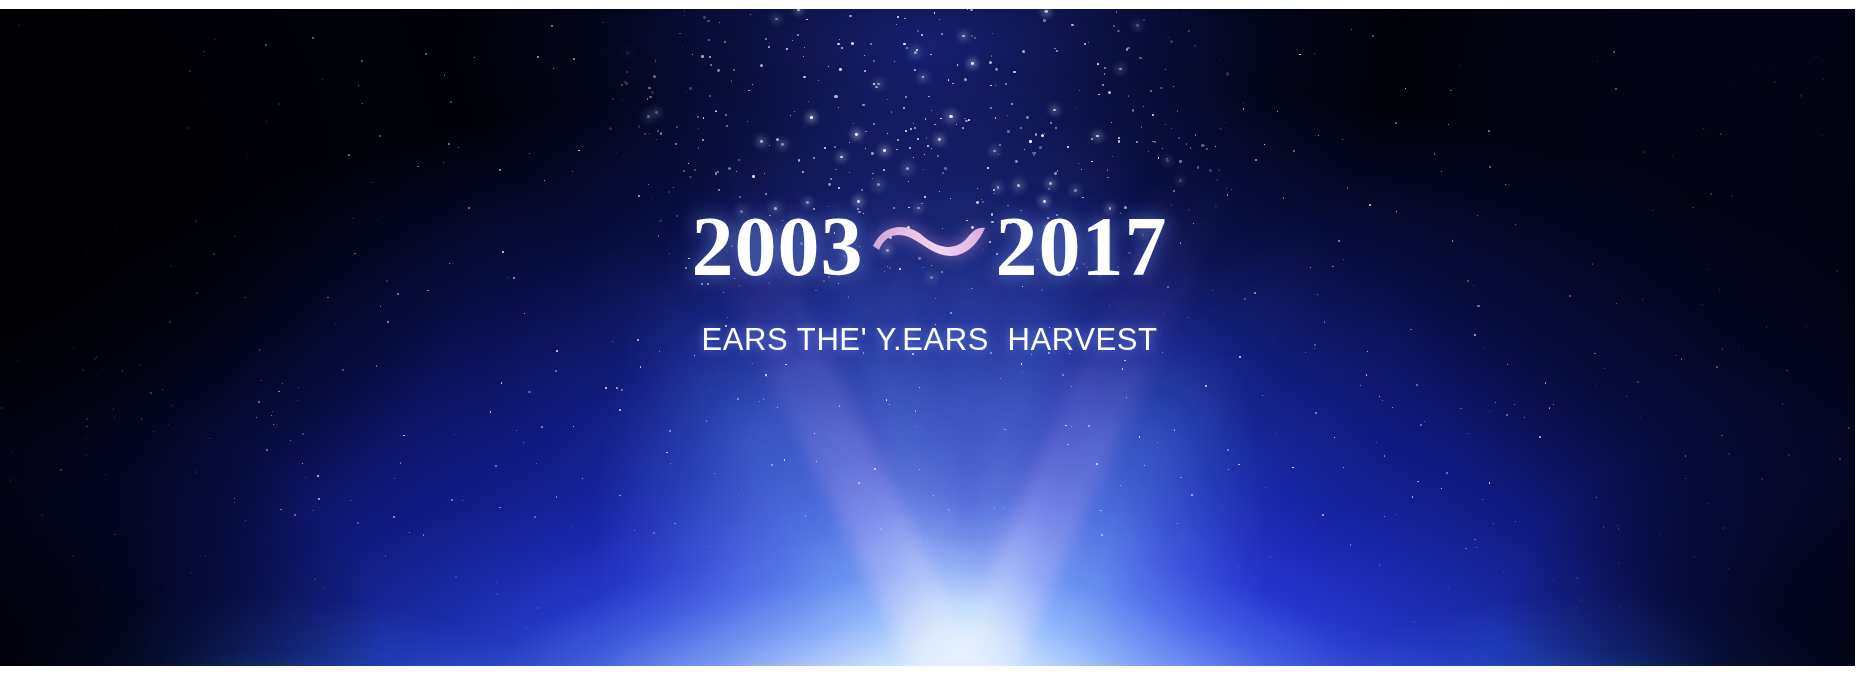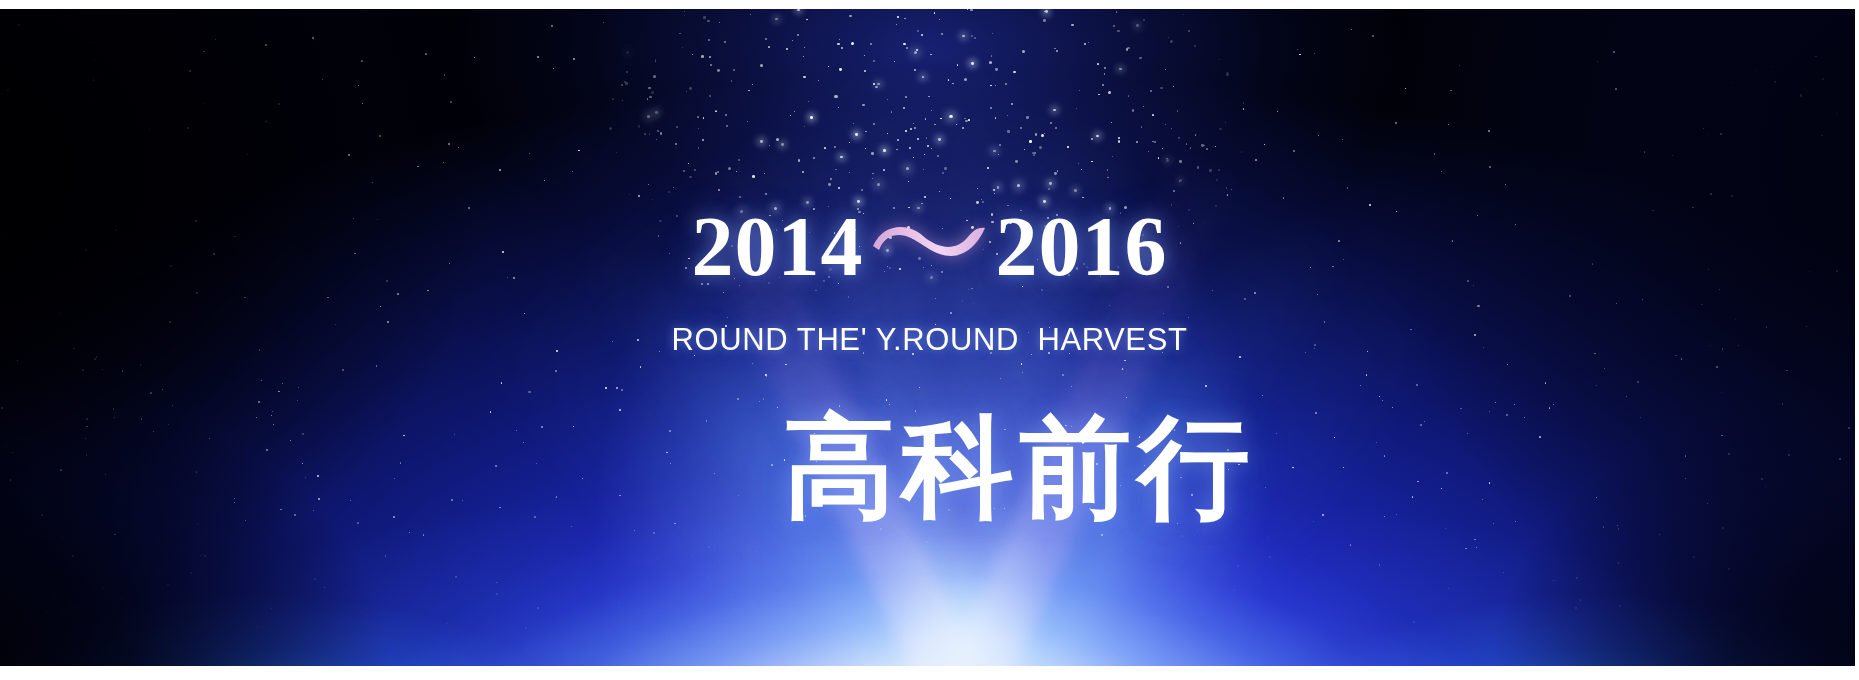--- a/index.html
+++ b/index.html
@@ -1286,45 +1286,44 @@
     <div class="layer" id="glow-core"></div>
 
     <div class="layer" id="bg-corner-left"></div>
     <div class="layer" id="bg-corner-right"></div>
     <div class="layer" id="bg-corner-bl"></div>
     <div class="layer" id="bg-corner-br"></div>
 
     <div id="content">
 
       <div id="year-row">
-        <span class="year">2014</span>
+        <span class="year">2003</span>
 
         <span id="tilde-wrap">
           <svg width="126" height="58" viewBox="0 0 126 58" aria-hidden="true">
             <defs>
               <linearGradient id="tildeGrad" x1="0" y1="0" x2="1" y2="0">
                 <stop offset="0%" stop-color="#cfa6d8"></stop>
                 <stop offset="30%" stop-color="#e8bfe6"></stop>
                 <stop offset="60%" stop-color="#f2d6f0"></stop>
                 <stop offset="100%" stop-color="#d9aee0"></stop>
               </linearGradient>
             </defs>
             <path d="M6 34 C 16 12, 40 10, 56 24 C 70 36, 88 40, 100 26 C 106 19, 110 15, 118 16
                      C 112 30, 100 44, 84 44 C 68 44, 56 32, 44 26 C 32 20, 18 22, 12 38 Z" fill="url(#tildeGrad)"></path>
           </svg>
         </span>
 
-        <span class="year">2016</span>
+        <span class="year">2017</span>
       </div>
 
-      <div id="subtitle">ROUND THE' Y.ROUND  HARVEST</div>
+      <div id="subtitle">EARS THE' Y.EARS  HARVEST</div>
 
       <div id="headline">
         <span id="headline-gap"></span>
-        <span class="headline-part">高科前行</span>
       </div>
 
     </div>
   </div>
 
   <div id="strip-right"></div>
   <div class="edge-strip" id="strip-bottom"></div>
 </div>
 
 </body></html>

